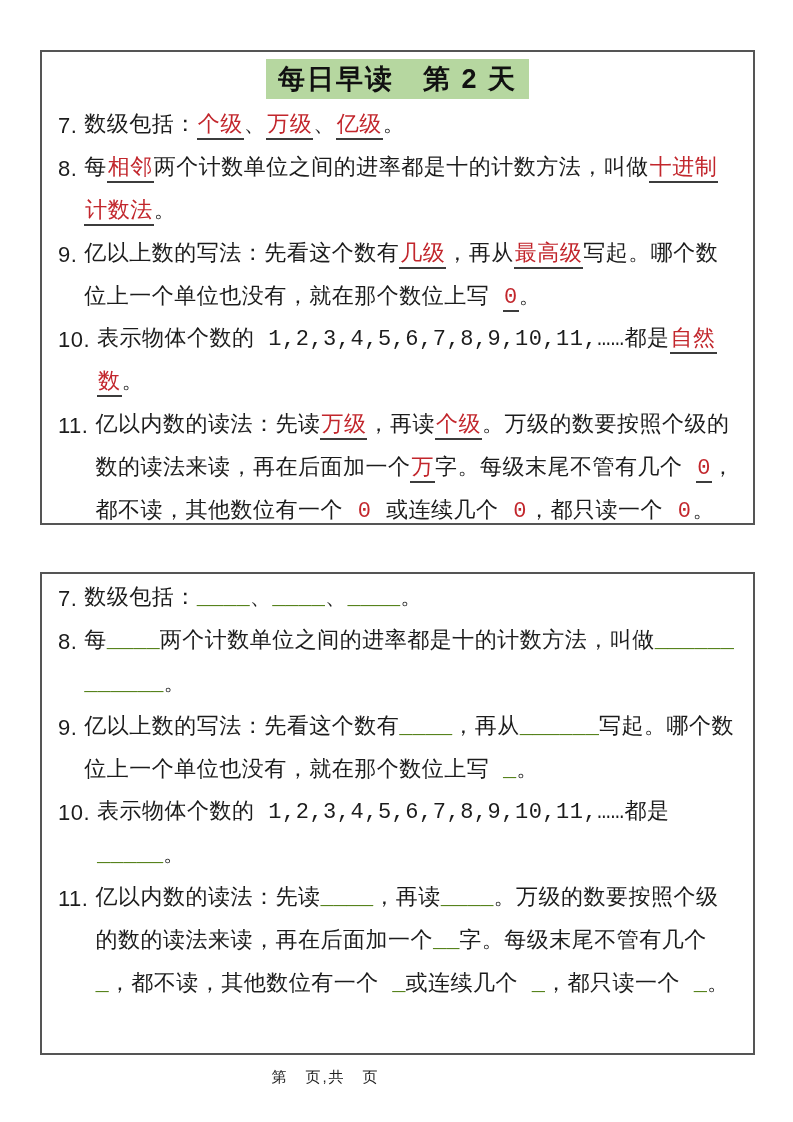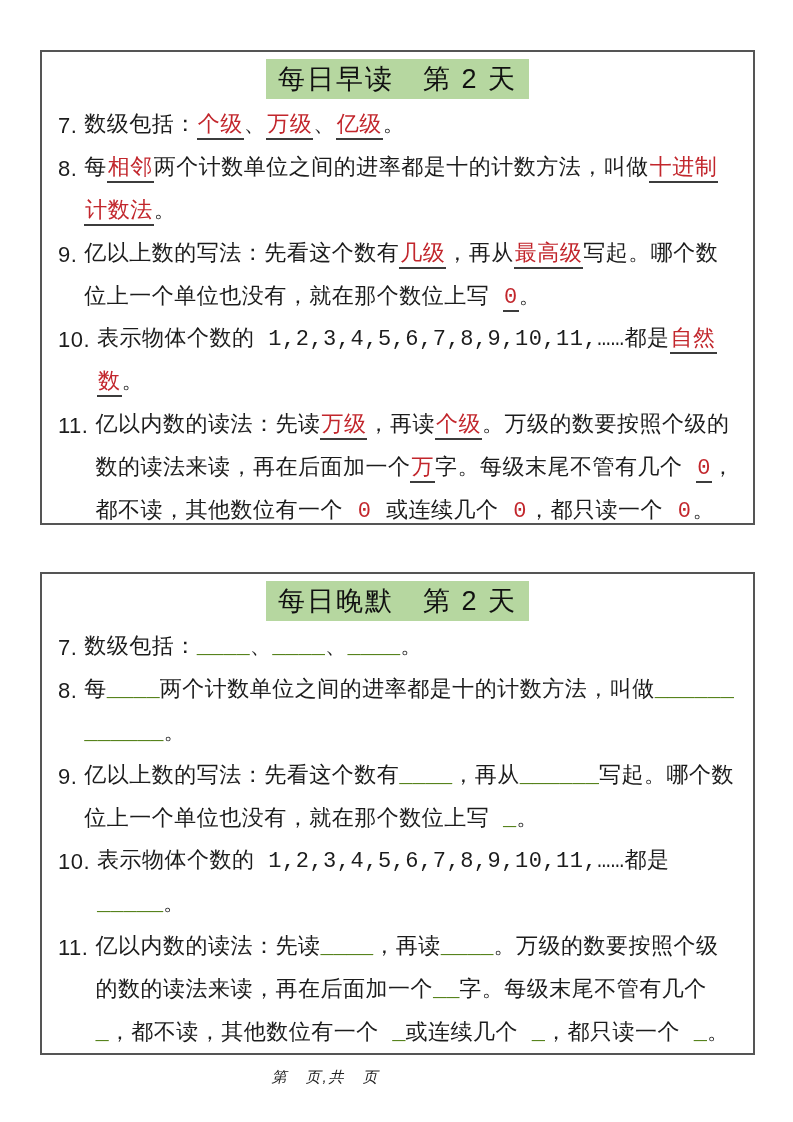--- a/index.html
+++ b/index.html
@@ -32,21 +32,21 @@
     text-align: center;
     margin: 3px 0 4px 0;
     line-height: 40px;
     height: 42px;
   }
   .title-hl {
     display: inline-block;
     background: #b6d7a0;
     color: #111111;
     font-size: 27px;
-    font-weight: normal;
+    font-weight: bold;
     letter-spacing: 2px;
     padding: 2px 12px;
     line-height: 36px;
     text-align: right;
   }
 
   .items {
     font-size: 22px;
     letter-spacing: 0.5px;
   }
@@ -79,21 +79,20 @@
   }
   .page-footer {
     position: absolute;
     top: 1068px;
     left: 0;
     width: 651px;
     text-align: center;
     font-size: 15px;
     letter-spacing: 2px;
     color: #222222;
-    font-style: italic;
   }
 </style>
 </head>
 <body>
 
 <div class="card morning">
   <div class="title-row">
     <span class="title-hl">每日早读　第 2 天</span>
   </div>
   <div class="items">
@@ -114,23 +113,20 @@
         <span class="body"><span class="seg-text">表示物体个数的 1,2,3,4,5,6,7,8,9,10,11,……都是</span><span class="seg-answer">自然数</span><span class="seg-text">。</span></span>
       </div>
       <div class="item">
         <span class="num">11.</span>
         <span class="body"><span class="seg-text">亿以内数的读法：先读</span><span class="seg-answer">万级</span><span class="seg-text">，再读</span><span class="seg-answer">个级</span><span class="seg-text">。万级的数要按照个级的数的读法来读，再在后面加一个</span><span class="seg-answer">万</span><span class="seg-text">字。每级末尾不管有几个 </span><span class="seg-answer">0</span><span class="seg-text">，都不读，其他数位有一个 </span><span class="seg-answer">0</span><span class="seg-text"> 或连续几个 </span><span class="seg-answer">0</span><span class="seg-text">，都只读一个 </span><span class="seg-answer">0</span><span class="seg-text">。</span></span>
       </div>
     </div>
 </div>
 
 <div class="card evening">
-  <div class="title-row">
-    <span class="title-hl">每日晚默　第 2 天</span>
-  </div>
   <div class="items">
       <div class="item">
         <span class="num">7.</span>
         <span class="body"><span class="seg-text">数级包括：</span><span class="seg-blank">____</span><span class="seg-text">、</span><span class="seg-blank">____</span><span class="seg-text">、</span><span class="seg-blank">____</span><span class="seg-text">。</span></span>
       </div>
       <div class="item">
         <span class="num">8.</span>
         <span class="body"><span class="seg-text">每</span><span class="seg-blank">____</span><span class="seg-text">两个计数单位之间的进率都是十的计数方法，叫做</span><span class="seg-blank">______</span><span class="seg-text"> </span><span class="seg-blank">______</span><span class="seg-text">。</span></span>
       </div>
       <div class="item">

